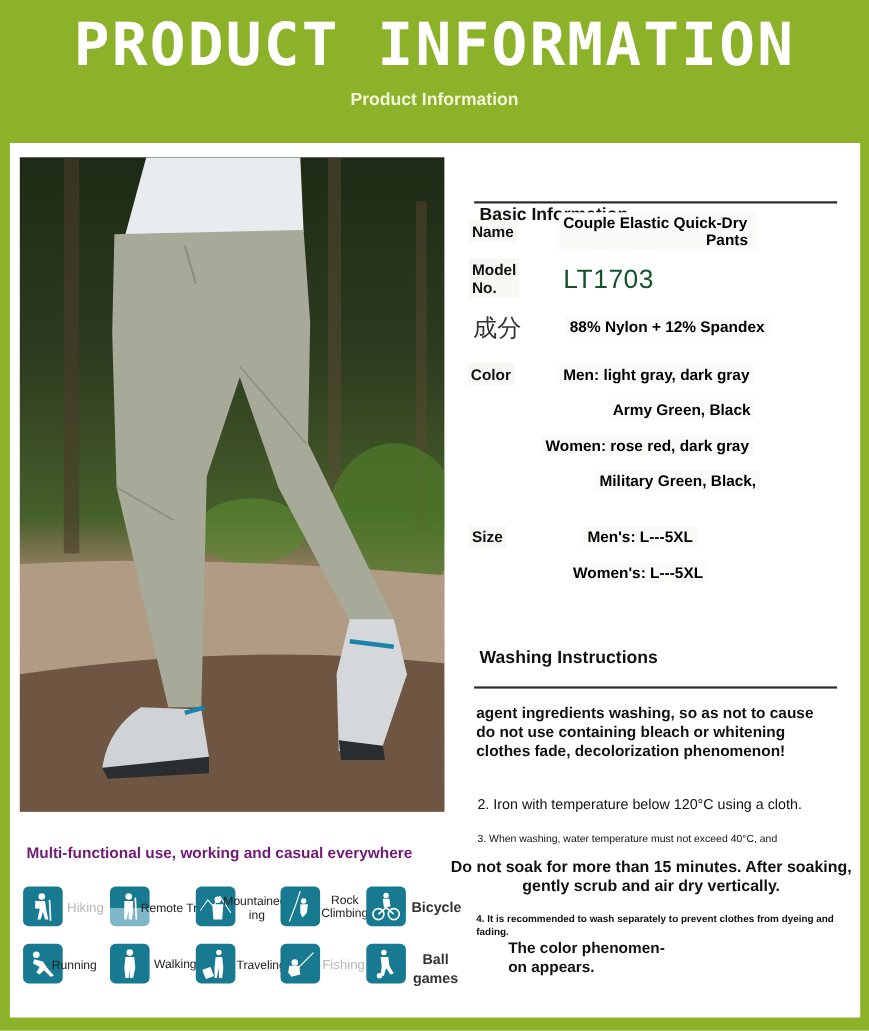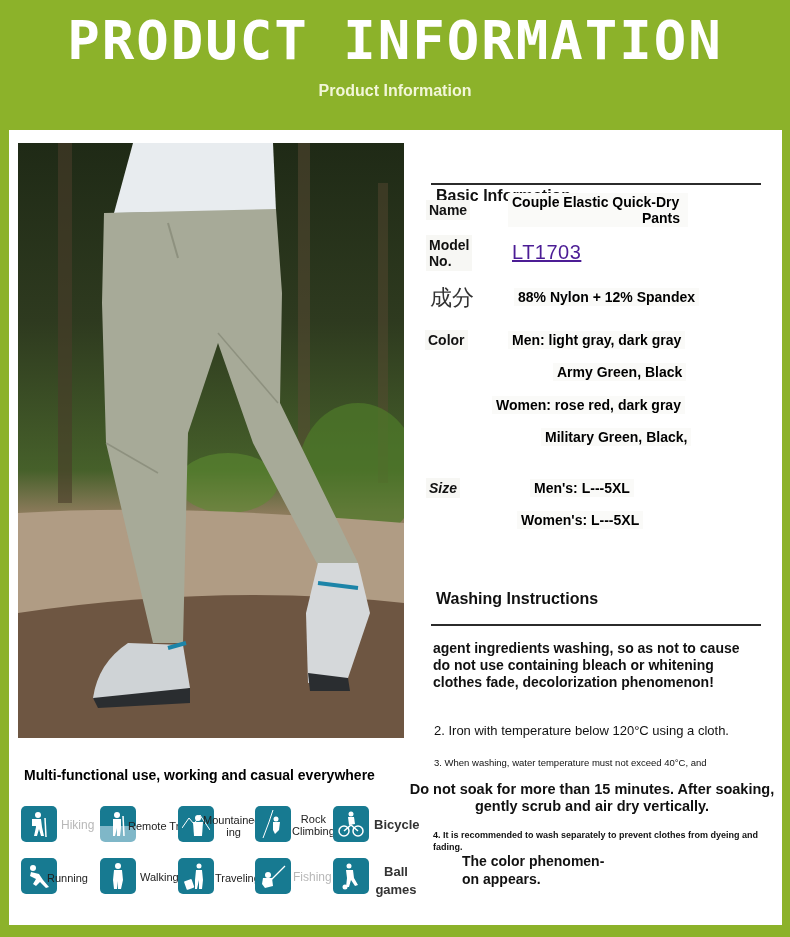--- a/index.html
+++ b/index.html
@@ -40,30 +40,30 @@
   .rule { position: absolute; height: 2px; background: #2b2b2b; }
   .lbl {
     position: absolute; font-weight: bold; font-size: 14px; color: #111;
     background: #f7f7f4; padding: 2px 3px; line-height: 16px;
   }
   .val {
     position: absolute; font-weight: bold; font-size: 14px; color: #000000;
     background: #fafaf8; line-height: 16px; padding: 1px 4px;
   }
   .model-val {
-    position: absolute; font-size: 20px; color: #4c1d95; letter-spacing: 0.5px; text-decoration: underline;
+    position: absolute; font-size: 24px; color: #14532d; letter-spacing: 0.5px;
   }
   .cjk-lbl {
     position: absolute; font-size: 22px; color: #333; font-family: "DejaVu Sans", sans-serif;
   }
   .wash {
     position: absolute; font-weight: bold; color: #111;
   }
   .uses-title {
-    position: absolute; left: 24px; top: 767px; font-weight: bold; font-size: 14px; color: #000000;
+    position: absolute; left: 24px; top: 767px; font-weight: bold; font-size: 14px; color: #701a75;
   }
   .icon-box {
     position: absolute; width: 36px; height: 36px; background: #177a91; border-radius: 5px;
     display: flex; align-items: center; justify-content: center; overflow: hidden;
   }
   .icon-box svg { width: 28px; height: 28px; }
   .icon-lbl { position: absolute; font-size: 11px; color: #222; line-height: 12px; text-align: center; }
   .icon-lbl.light { color: #b8b8b8; font-size: 12px; }
   .icon-lbl.big { font-size: 13px; font-weight: bold; color: #333; line-height: 18px; }
 </style>
@@ -120,21 +120,21 @@
 
 <div class="cjk-lbl" style="left:430px; top:283px;">成分</div>
 <div class="val" style="left:514px; top:288px;">88% Nylon + 12% Spandex</div>
 
 <div class="lbl" style="left:425px; top:330px;">Color</div>
 <div class="val" style="left:508px; top:331px;">Men: light gray, dark gray</div>
 <div class="val" style="left:553px; top:363px;">Army Green, Black</div>
 <div class="val" style="left:492px; top:396px;">Women: rose red, dark gray</div>
 <div class="val" style="left:541px; top:428px;">Military Green, Black,</div>
 
-<div class="lbl" style="left:426px; top:478px;font-style:italic;">Size</div>
+<div class="lbl" style="left:426px; top:478px;">Size</div>
 <div class="val" style="left:530px; top:479px;">Men's: L---5XL</div>
 <div class="val" style="left:517px; top:511px;">Women's: L---5XL</div>
 
 <div class="section-title" style="left:436px; top:590px;">Washing Instructions</div>
 <div class="rule" style="left:431px; top:624px; width:330px;"></div>
 
 <div class="wash" style="left:433px; top:640px; font-size:14px; line-height:17px;">
   <div>agent ingredients washing, so as not to cause</div>
   <div>do not use containing bleach or whitening</div>
   <div>clothes fade, decolorization phenomenon!</div>

